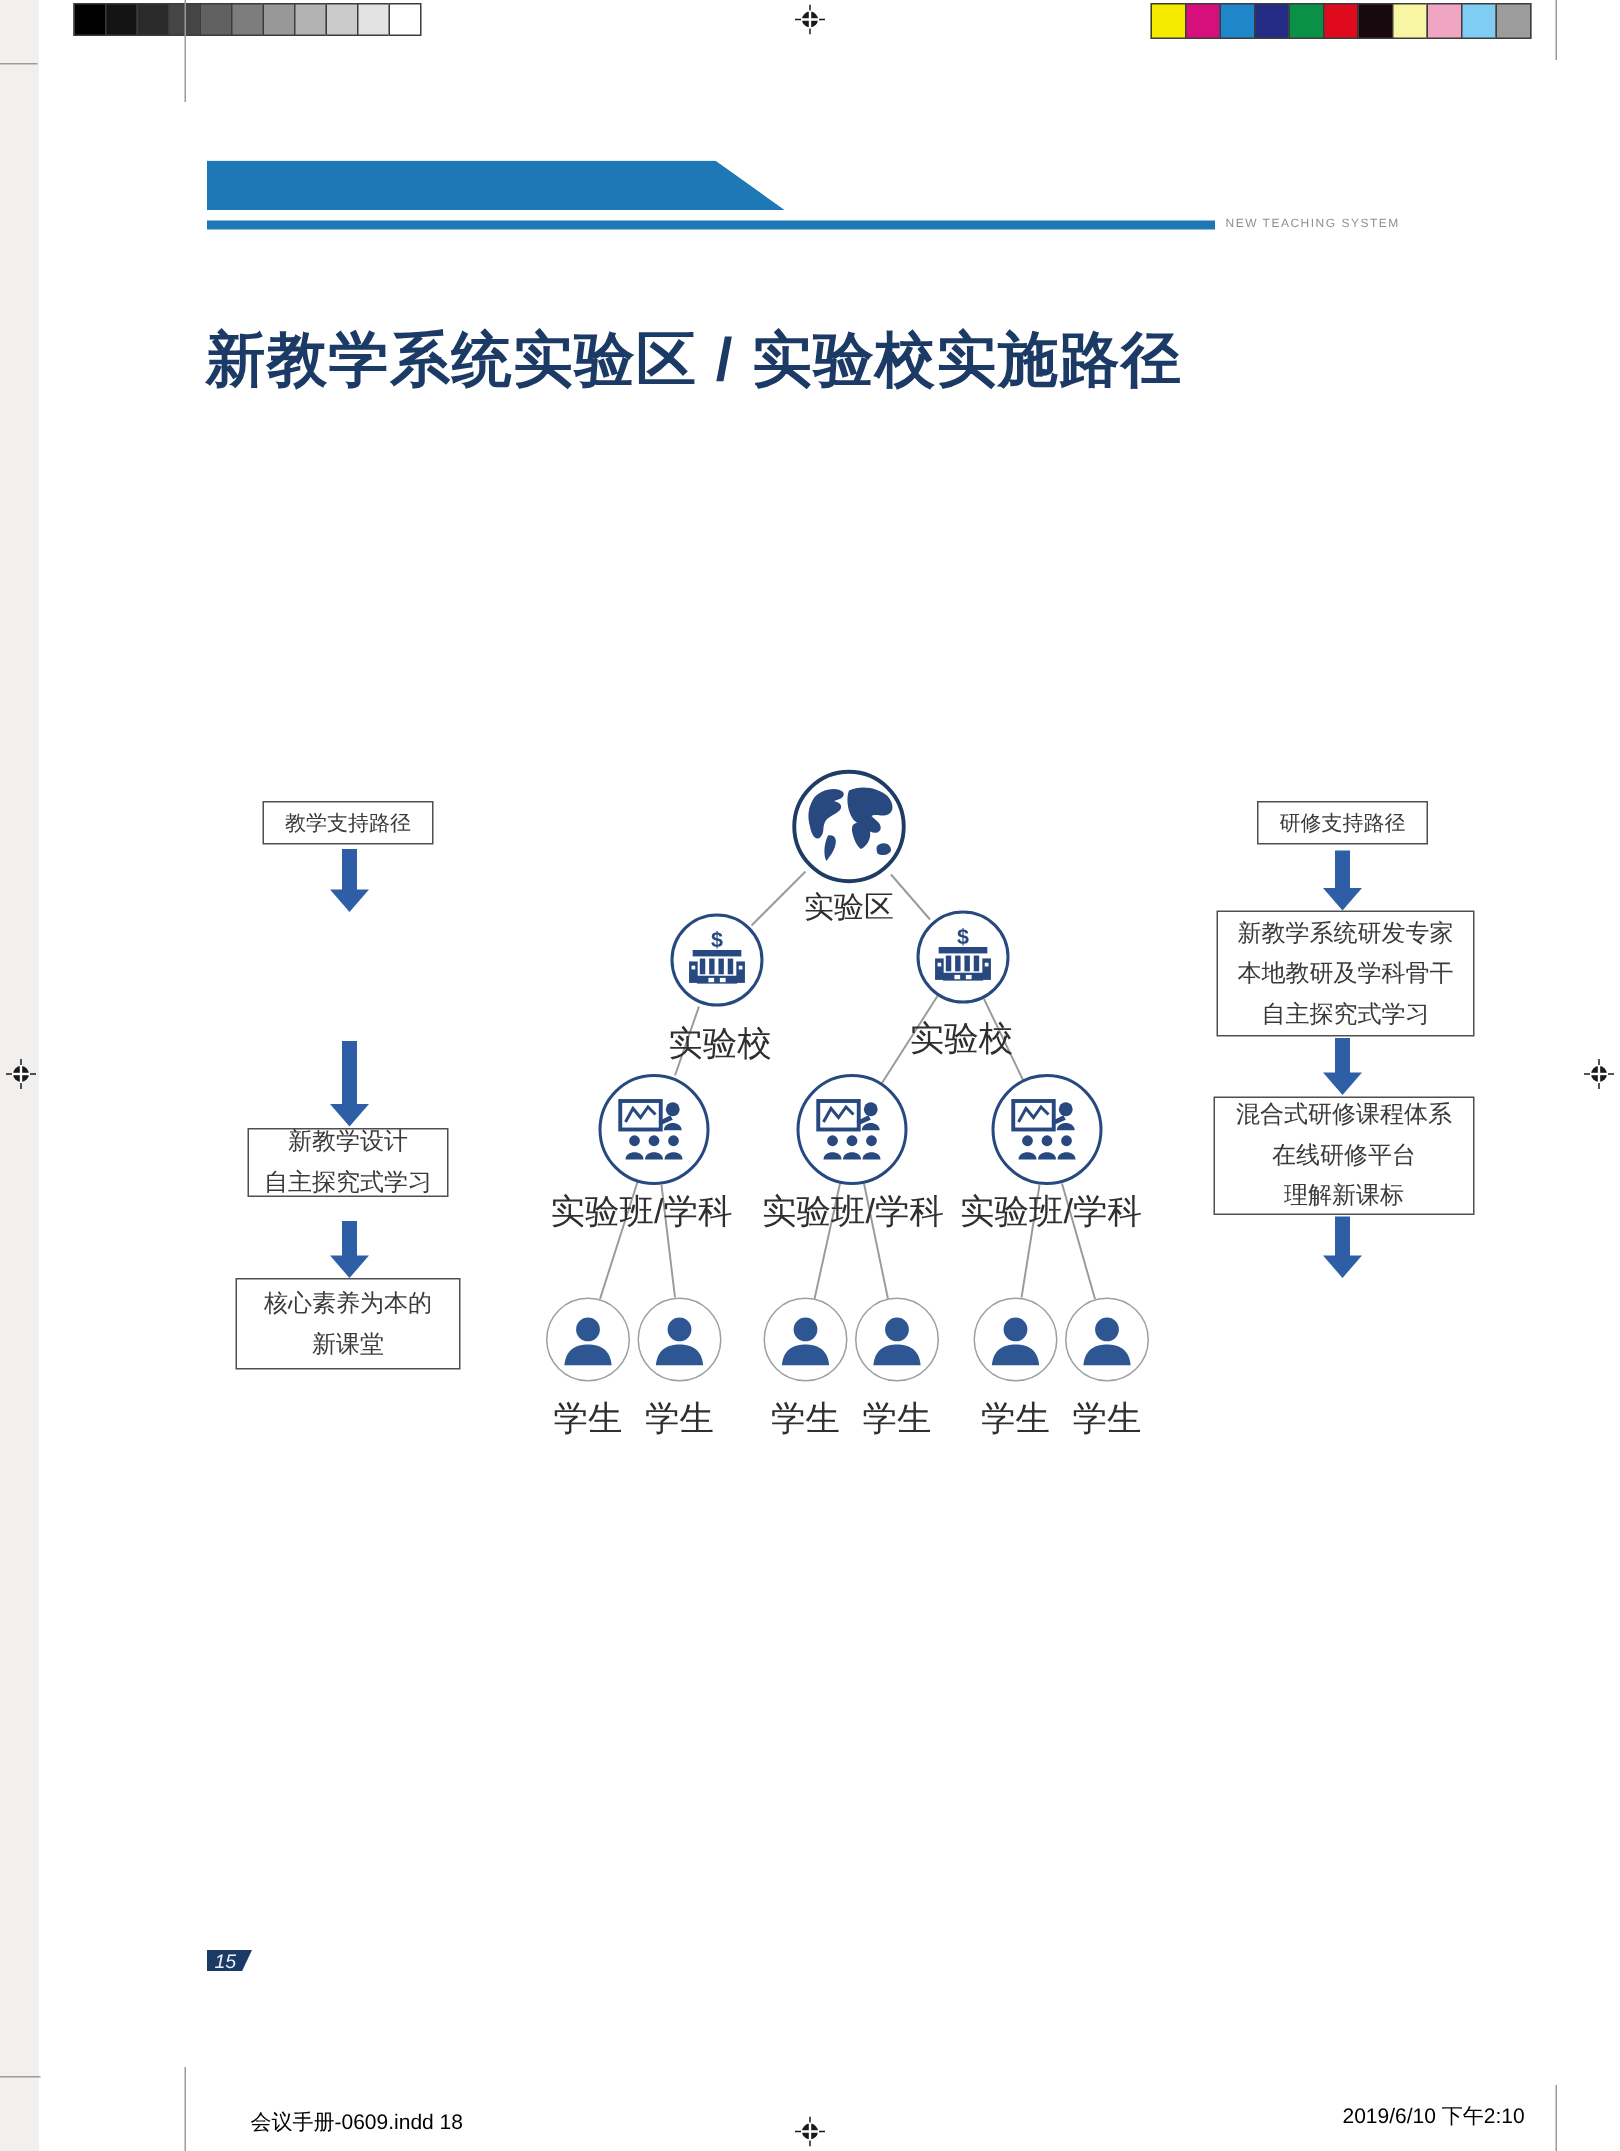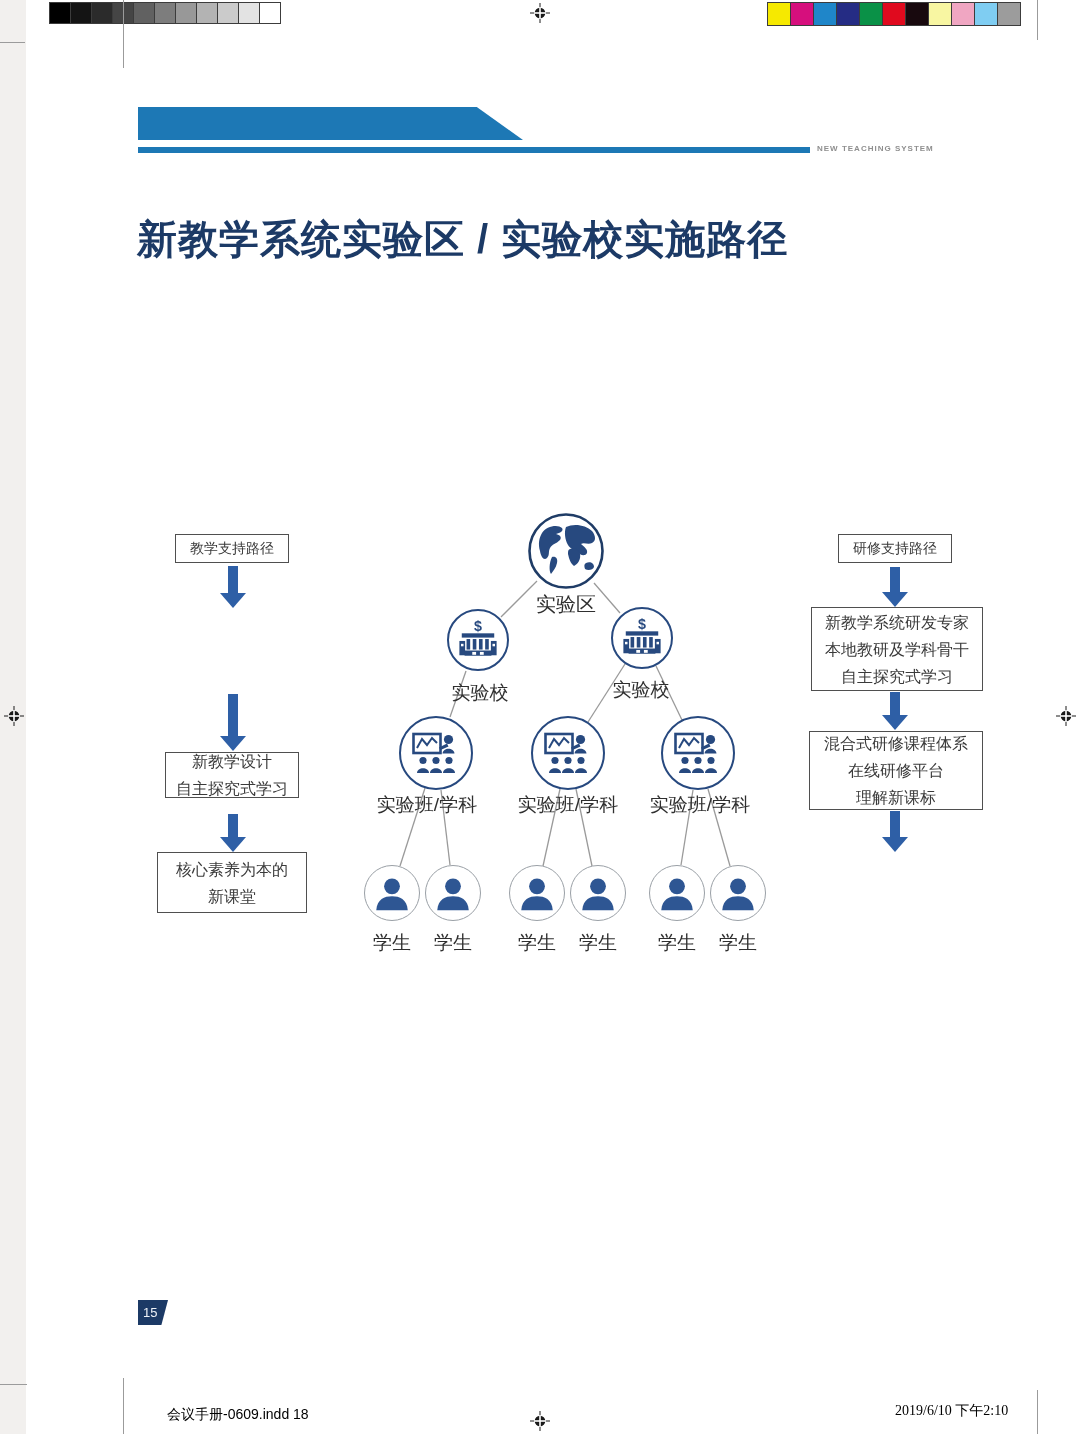--- a/index.html
+++ b/index.html
@@ -14,44 +14,44 @@
   #color-bar .swatch{width:24px;height:24px;}
   
   .crop-v{position:absolute;width:1px;background:#9b9b9b;}
   .crop-h{position:absolute;height:1px;background:#9b9b9b;}
   
   .regmark{position:absolute;width:20px;height:20px;}
   
   .banner{position:absolute;left:138px;top:107px;width:385px;height:33px;background:#1d78b5;
     clip-path:polygon(0 0,88% 0,100% 100%,0 100%);}
   .rule{position:absolute;left:138px;top:147px;width:672px;height:6px;background:#1d78b5;}
-  .tagline{position:absolute;left:817px;top:144px;font-size:8px;letter-spacing:1px;color:#8f8f8f;white-space:nowrap;font-weight:bold;}
+  .tagline{position:absolute;left:817px;top:144px;font-size:8px;letter-spacing:1px;color:#8f8f8f;white-space:nowrap;}
   .page-title{position:absolute;left:137px;top:212px;font-size:40px;font-weight:bold;color:#1c3a66;
     letter-spacing:1px;white-space:nowrap;}
   
   .fbox{position:absolute;background:#fff;border:1.5px solid #4f4f4f;box-sizing:border-box;
     display:flex;flex-direction:column;align-items:center;justify-content:center;
     font-size:16px;line-height:27px;color:#3a3a3a;text-align:center;white-space:nowrap;}
   .fbox.small{font-size:14px;}
   
   .flow-arrow{position:absolute;width:26px;}
   .flow-arrow .shaft{position:absolute;left:8px;top:0;bottom:13px;width:10px;background:#2e5fa6;}
   .flow-arrow .head{position:absolute;bottom:0;left:0;width:0;height:0;
     border-left:13px solid transparent;border-right:13px solid transparent;border-top:15px solid #2e5fa6;}
   
   .node{position:absolute;background:#fff;border-radius:50%;display:flex;align-items:center;justify-content:center;box-sizing:border-box;}
   .node.school{border:2.5px solid #27497f;}
   .node.cls{border:2.5px solid #27497f;}
   .node.stud{border:1.5px solid #9aa0a6;}
-  .tree-label{position:absolute;text-align:center;font-size:19px;color:#2f2f2f;white-space:nowrap;}
+  .tree-label{position:absolute;text-align:center;font-size:23px;color:#2f2f2f;white-space:nowrap;}
   .connectors{position:absolute;left:0;top:0;pointer-events:none;}
   
-  .pagenum{position:absolute;left:138px;top:1300px;width:30px;height:25px;background:#1c3a66;
+  .pagenum{position:absolute;left:138px;top:1300px;width:30px;height:14px;background:#1c3a66;
     clip-path:polygon(0 0,100% 0,78% 100%,0 100%);color:#eef2f8;font-size:13px;
-    display:flex;align-items:center;padding-left:5px;box-sizing:border-box;}
+    display:flex;align-items:center;padding-left:5px;box-sizing:border-box;font-style:italic;}
   .foot-text{position:absolute;font-size:14px;color:#000000;white-space:nowrap;text-align:right;}
 </style>
 </head>
 <body>
 
 <div class="page">
   <div class="scan-edge"></div>
 
   <div class="calbar" id="grayscale-bar" style="left:50px;top:2px;">
       <div class="swatch" style="background: rgb(0, 0, 0);"></div>
@@ -347,14 +347,14 @@
   </div>
   <div class="tree-label" style="left:362px;top:930px;width:60px;">学生</div>
   <div class="tree-label" style="left:423px;top:930px;width:60px;">学生</div>
   <div class="tree-label" style="left:507px;top:930px;width:60px;">学生</div>
   <div class="tree-label" style="left:568px;top:930px;width:60px;">学生</div>
   <div class="tree-label" style="left:647px;top:930px;width:60px;">学生</div>
   <div class="tree-label" style="left:708px;top:930px;width:60px;">学生</div>
 
   <div class="pagenum">15</div>
   <div class="foot-text" style="left:167px;top:1406px;">会议手册-0609.indd   18</div>
-  <div class="foot-text" style="left:895px;top:1402px;font-family:Liberation Serif, serif;">2019/6/10   下午2:10</div>
+  <div class="foot-text" style="left:895px;top:1402px;">2019/6/10   下午2:10</div>
 </div>
 
 </body></html>

